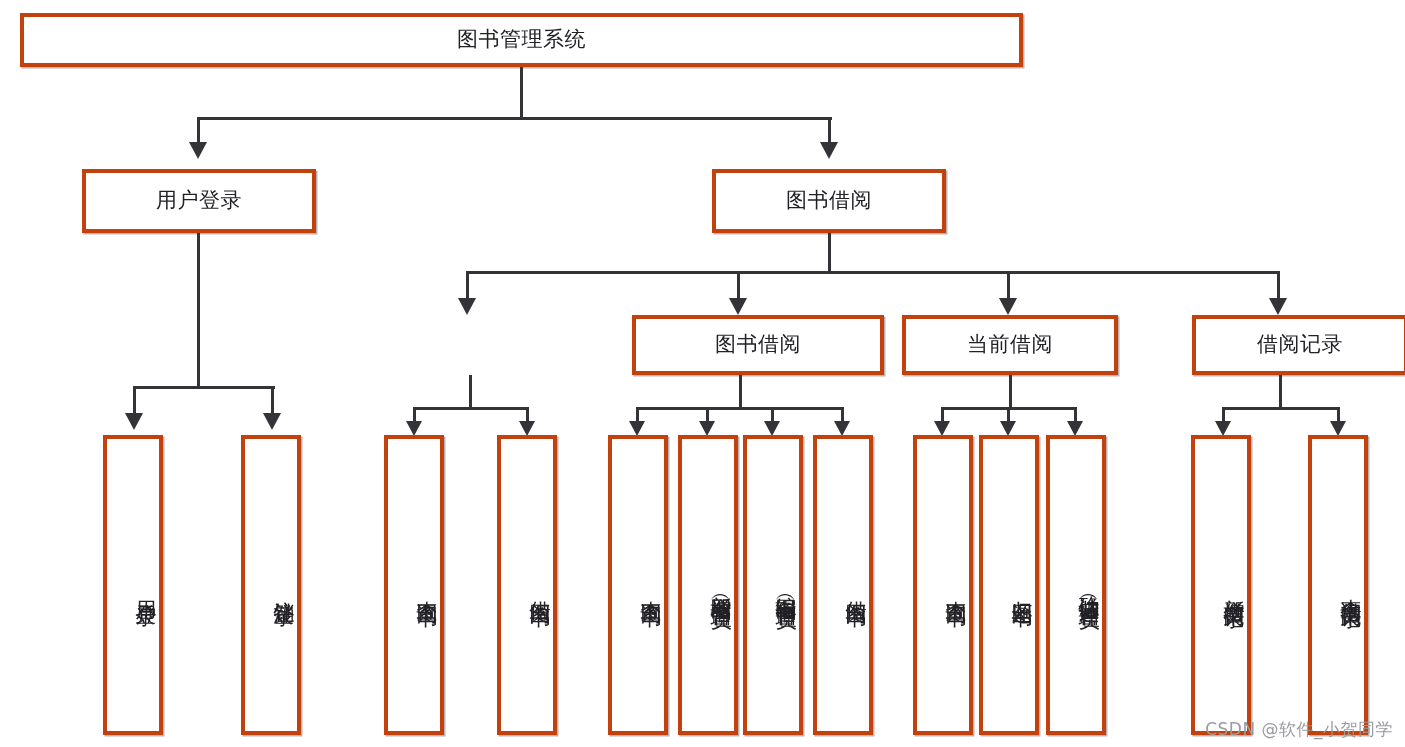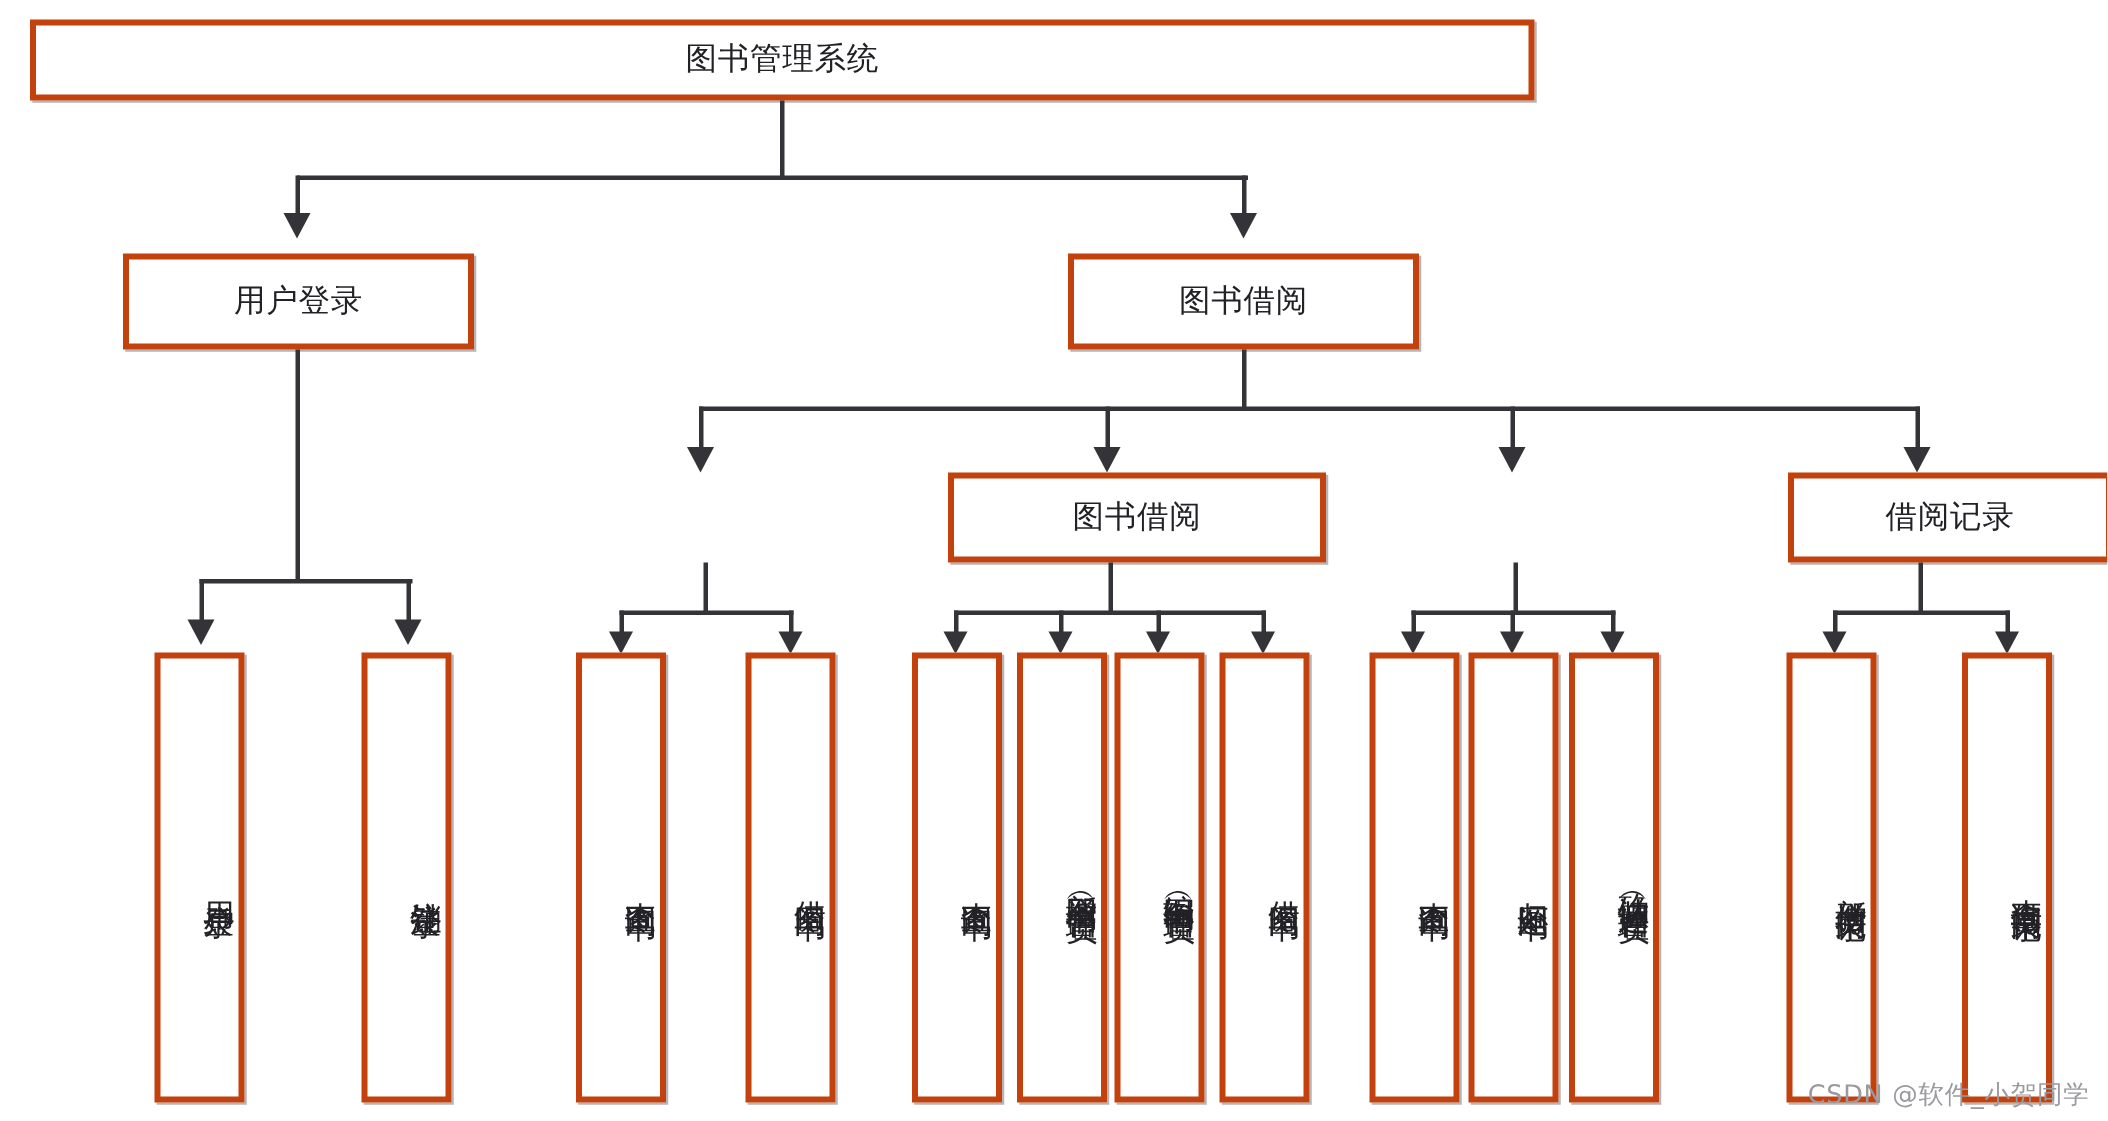--- a/index.html
+++ b/index.html
@@ -121,20 +121,23 @@
   <div class="vline" style="left:737px; top:271px; height:29px;"></div>
   <div class="arrow" style="left:729px; top:298px;"></div>
   <div class="vline" style="left:1007px; top:271px; height:29px;"></div>
   <div class="arrow" style="left:999px; top:298px;"></div>
   <div class="vline" style="left:1277px; top:271px; height:29px;"></div>
   <div class="arrow" style="left:1269px; top:298px;"></div>
 
   <div class="node horiz" style="left:632px; top:315px; width:252px; height:60px;">
     <span>图书借阅</span>
   </div>
+  <div class="node horiz" style="left:902px; top:315px; width:216px; height:60px;">
+    <span>当前借阅</span>
+  </div>
   <div class="node horiz" style="left:1172px; top:315px; width:216px; height:60px;margin-left:20px;">
     <span>借阅记录</span>
   </div>
 
   <div class="vline" style="left:469px; top:375px; height:34px;"></div>
   <div class="hline" style="left:413px; top:407px; width:116px;"></div>
   <div class="vline" style="left:413px; top:407px; height:16px;"></div>
   <div class="arrow small" style="left:406px; top:421px;"></div>
   <div class="vline" style="left:526px; top:407px; height:16px;"></div>
   <div class="arrow small" style="left:519px; top:421px;"></div>

